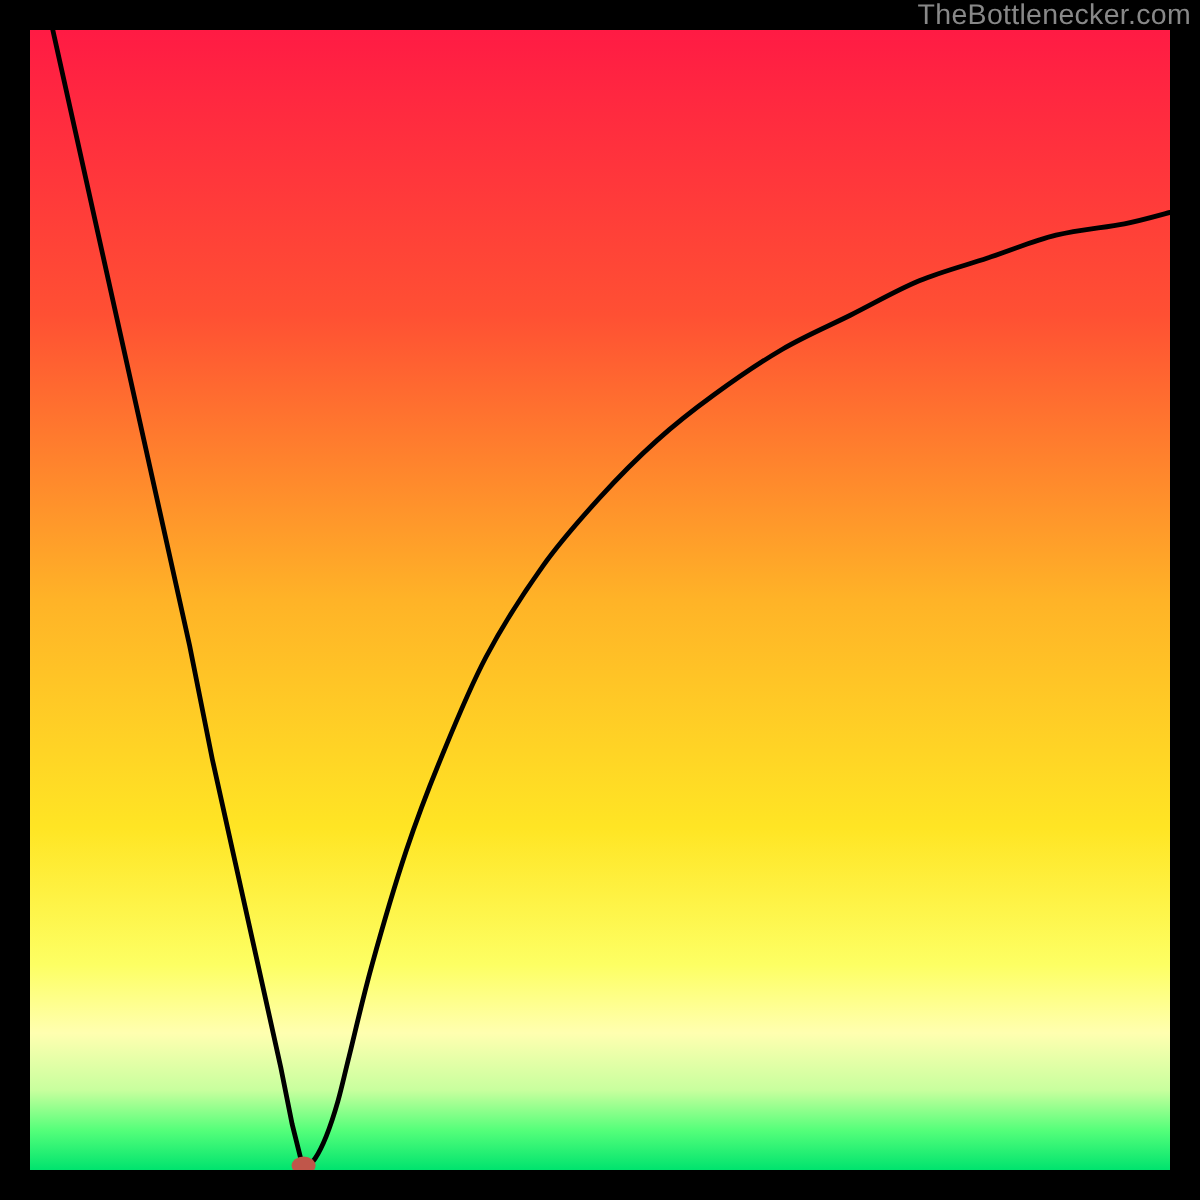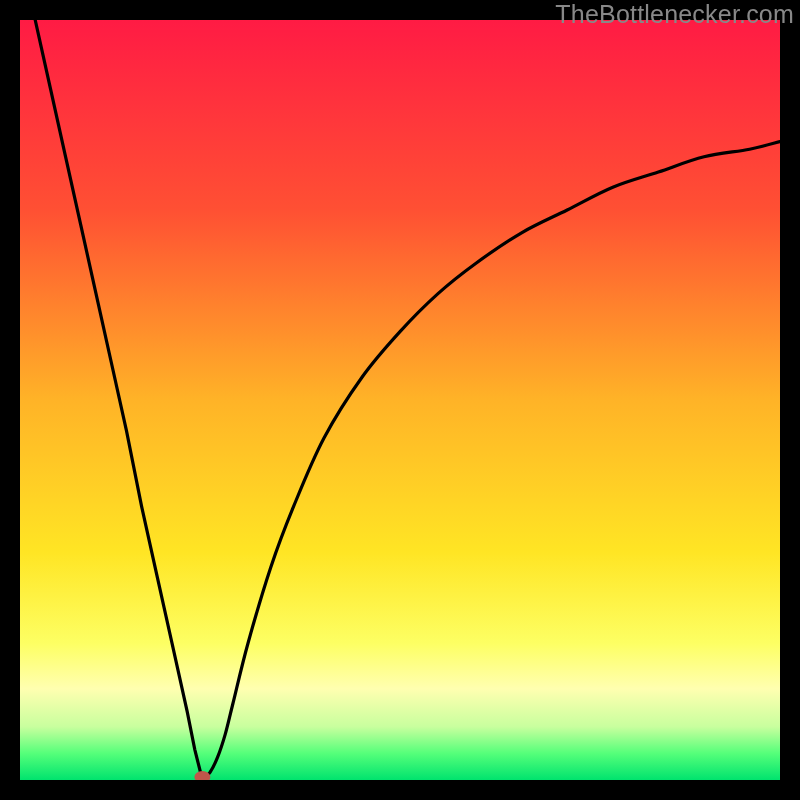--- a/index.html
+++ b/index.html
@@ -16,21 +16,21 @@
     left: 20px;
     top: 20px;
     width: 760px;
     height: 760px;
   }
   .credit {
     position: absolute;
     top: 0px;
     right: 6px;
     color: #888;
-    font-size: 25px;
+    font-size: 19px;
     letter-spacing: 0.2px;
     z-index: 5;
   }
   svg { display: block; }
 </style>
 </head>
 <body>
 
 <div class="credit">TheBottlenecker.com</div>
 

